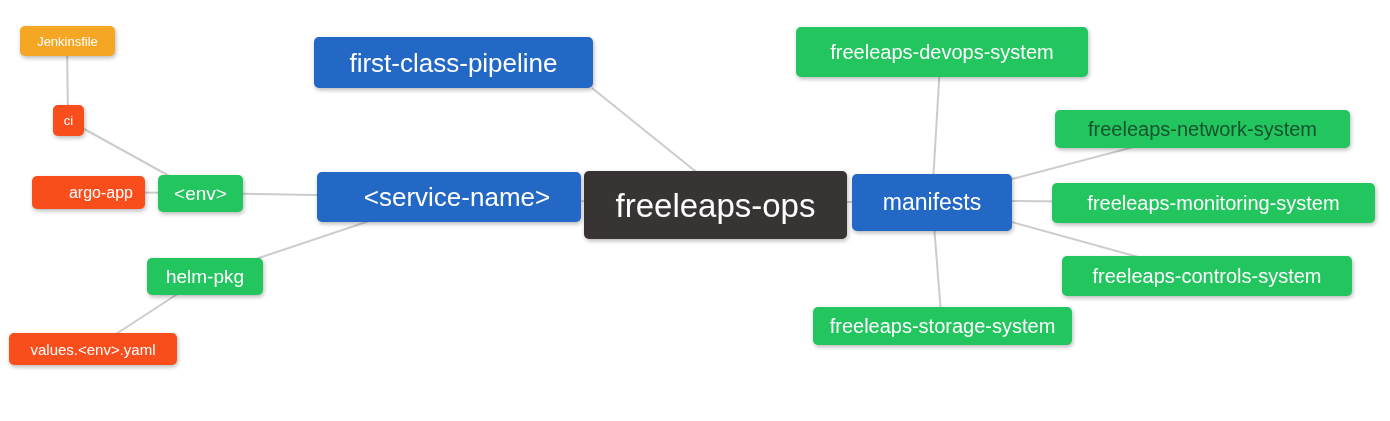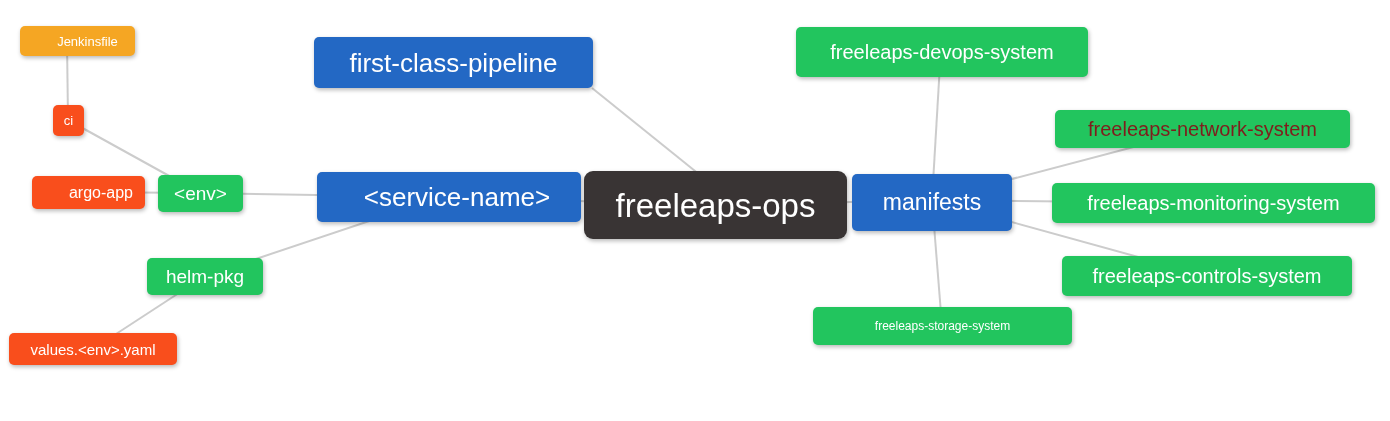--- a/index.html
+++ b/index.html
@@ -19,27 +19,27 @@
   }
   
   .n-jenkinsfile {left:20px;  top:26px;  width:95px;  height:30px; font-size:13px;}
   .n-ci          {left:53px;  top:105px; width:31px;  height:31px; font-size:13px;}
   .n-argo-app    {left:32px;  top:176px; width:88px;  height:33px; font-size:16px;}
   .n-env         {left:158px; top:175px; width:85px;  height:37px; font-size:19px;}
   .n-helm-pkg    {left:147px; top:258px; width:116px; height:37px; font-size:19px;}
   .n-values      {left:9px;   top:333px; width:168px; height:32px; font-size:15px;}
   .n-service     {left:317px; top:172px; width:248px; height:50px; font-size:26px;padding-left:16px;}
   .n-pipeline    {left:314px; top:37px;  width:279px; height:51px; font-size:26px;}
-  .n-ops         {left:584px; top:171px; width:263px; height:68px; font-size:33px;border-radius:9px;}
+  .n-ops         {left:584px; top:171px; width:263px; height:68px; font-size:33px;}
   .n-manifests   {left:852px; top:174px; width:160px; height:57px; font-size:23px;}
   .n-devops      {left:796px; top:27px;  width:292px; height:50px; font-size:20px;}
   .n-network     {left:1055px;top:110px; width:295px; height:38px; font-size:20px;}
   .n-monitoring  {left:1052px;top:183px; width:323px; height:40px; font-size:20px;}
   .n-controls    {left:1062px;top:256px; width:290px; height:40px; font-size:20px;}
-  .n-storage     {left:813px; top:307px; width:259px; height:38px; font-size:12px;}
+  .n-storage     {left:813px; top:307px; width:259px; height:38px; font-size:20px;}
 </style>
 </head>
 <body>
 
 <div class="canvas">
 
   <svg class="edges" viewBox="0 0 1390 421" xmlns="http://www.w3.org/2000/svg">
     <line x1="67" y1="41" x2="68" y2="120" stroke-width="2" stroke="#CCCCCC"></line>
     <line x1="68" y1="120" x2="200" y2="193" stroke-width="2" stroke="#CCCCCC"></line>
     <line x1="76" y1="192" x2="200" y2="193" stroke-width="2" stroke="#CCCCCC"></line>
@@ -49,29 +49,29 @@
     <line x1="441" y1="197" x2="715" y2="205" stroke-width="2" stroke="#CCCCCC"></line>
     <line x1="592" y1="88" x2="700" y2="175" stroke-width="2" stroke="#CCCCCC"></line>
     <line x1="800" y1="204" x2="900" y2="200" stroke-width="2" stroke="#CCCCCC"></line>
     <line x1="932" y1="200" x2="941" y2="47" stroke-width="2" stroke="#CCCCCC"></line>
     <line x1="932" y1="200" x2="1202" y2="129" stroke-width="2" stroke="#CCCCCC"></line>
     <line x1="932" y1="200" x2="1213" y2="203" stroke-width="2" stroke="#CCCCCC"></line>
     <line x1="932" y1="200" x2="1207" y2="276" stroke-width="2" stroke="#CCCCCC"></line>
     <line x1="932" y1="200" x2="942" y2="326" stroke-width="2" stroke="#CCCCCC"></line>
   </svg>
 
-  <div class="node n-jenkinsfile" style="background: rgb(245, 166, 35); color: rgb(255, 255, 255); padding-left: 20px;">Jenkinsfile</div>
+  <div class="node n-jenkinsfile" style="background: rgb(245, 166, 35); color: rgb(255, 255, 255);">Jenkinsfile</div>
   <div class="node n-ci" style="background: rgb(249, 78, 28); color: rgb(255, 255, 255);">ci</div>
   <div class="node n-argo-app" style="background: rgb(249, 78, 28); color: rgb(255, 255, 255); padding-left: 25px;">argo-app</div>
   <div class="node n-helm-pkg" style="background: rgb(34, 197, 94); color: rgb(255, 255, 255);">helm-pkg</div>
   <div class="node n-env" style="background: rgb(34, 197, 94); color: rgb(255, 255, 255);">&lt;env&gt;</div>
   <div class="node n-values" style="background: rgb(249, 78, 28); color: rgb(255, 255, 255);">values.&lt;env&gt;.yaml</div>
   <div class="node n-service" style="background: rgb(35, 104, 196); color: rgb(255, 255, 255);">&lt;service-name&gt;</div>
   <div class="node n-pipeline" style="background: rgb(35, 104, 196); color: rgb(255, 255, 255);">first-class-pipeline</div>
   <div class="node n-ops" style="background: rgb(57, 52, 52); color: rgb(255, 255, 255);">freeleaps-ops</div>
   <div class="node n-manifests" style="background: rgb(35, 104, 196); color: rgb(255, 255, 255);">manifests</div>
   <div class="node n-devops" style="background: rgb(34, 197, 94); color: rgb(255, 255, 255);">freeleaps-devops-system</div>
-  <div class="node n-network" style="background: rgb(34, 197, 94); color: #7f1d1d;">freeleaps-network-system</div>
+  <div class="node n-network" style="background: rgb(34, 197, 94); color: #14532d;">freeleaps-network-system</div>
   <div class="node n-monitoring" style="background: rgb(34, 197, 94); color: rgb(255, 255, 255);">freeleaps-monitoring-system</div>
   <div class="node n-controls" style="background: rgb(34, 197, 94); color: rgb(255, 255, 255);">freeleaps-controls-system</div>
   <div class="node n-storage" style="background: rgb(34, 197, 94); color: rgb(255, 255, 255);">freeleaps-storage-system</div>
 
 </div>
 
 </body></html>

